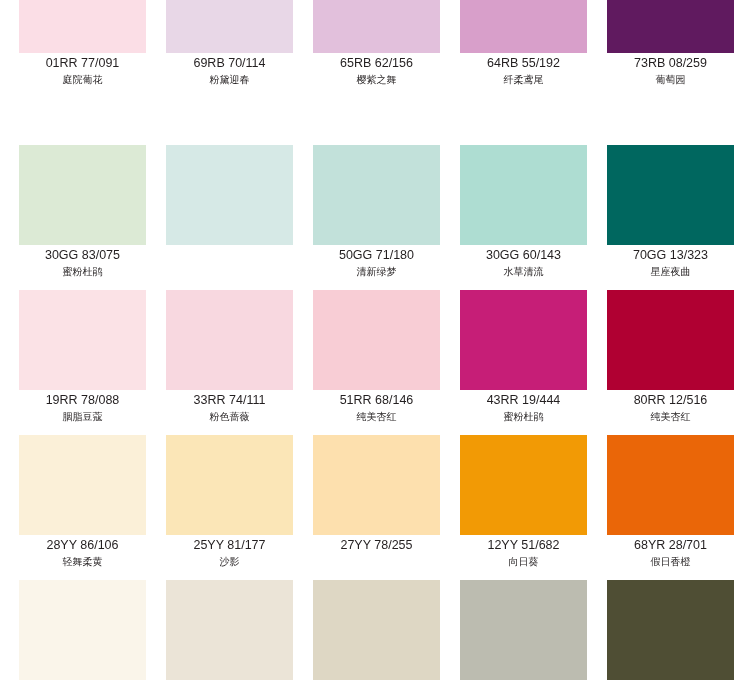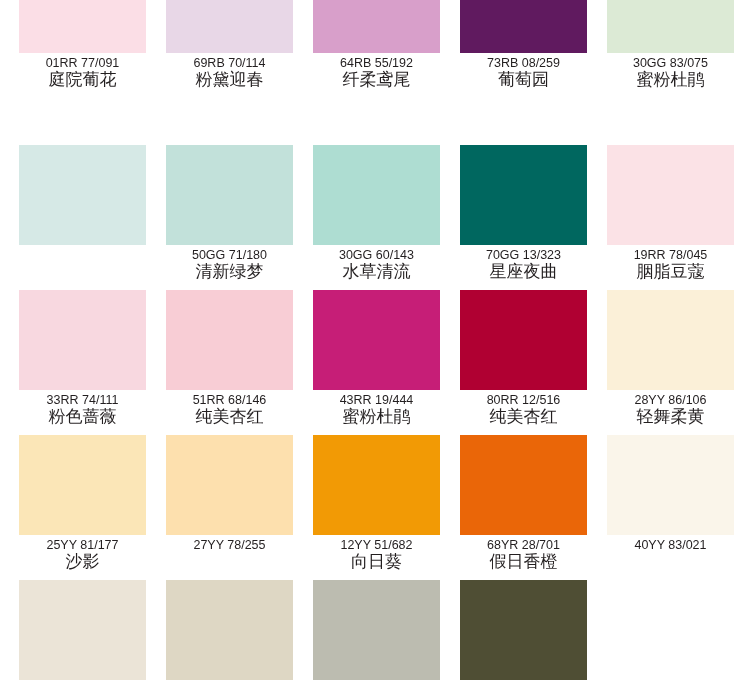--- a/index.html
+++ b/index.html
@@ -48,21 +48,21 @@
   .swatch-code {
     display: block;
     font-size: 12.5px;
     line-height: 16px;
     color: #231f20;
     letter-spacing: 0px;
     white-space: nowrap;
   }
   .swatch-name {
     display: block;
-    font-size: 17px;
+    font-size: 10px;
     line-height: 17px;
     color: #231f20;
     white-space: nowrap;
   }
   
   .swatch-grid .swatch-cell:nth-child(-n+5) .swatch-chip {
     height: 53px;
   }
 </style>
 </head>
@@ -78,20 +78,27 @@
         </div>
       </div>
       <div class="swatch-cell">
         <div class="swatch-chip" style="background: rgb(232, 215, 231);"></div>
         <div class="swatch-labels">
           <span class="swatch-code">69RB 70/114</span>
           <span class="swatch-name">粉黛迎春</span>
         </div>
       </div>
       <div class="swatch-cell">
+        <div class="swatch-chip" style="background: rgb(226, 192, 220);"></div>
+        <div class="swatch-labels">
+          <span class="swatch-code">65RB 62/156</span>
+          <span class="swatch-name">樱紫之舞</span>
+        </div>
+      </div>
+      <div class="swatch-cell">
         <div class="swatch-chip" style="background: rgb(216, 159, 202);"></div>
         <div class="swatch-labels">
           <span class="swatch-code">64RB 55/192</span>
           <span class="swatch-name">纤柔鸢尾</span>
         </div>
       </div>
       <div class="swatch-cell">
         <div class="swatch-chip" style="background: rgb(96, 26, 95);"></div>
         <div class="swatch-labels">
           <span class="swatch-code">73RB 08/259</span>
@@ -125,21 +132,21 @@
       <div class="swatch-cell">
         <div class="swatch-chip" style="background: rgb(0, 103, 95);"></div>
         <div class="swatch-labels">
           <span class="swatch-code">70GG 13/323</span>
           <span class="swatch-name">星座夜曲</span>
         </div>
       </div>
       <div class="swatch-cell">
         <div class="swatch-chip" style="background: rgb(251, 226, 230);"></div>
         <div class="swatch-labels">
-          <span class="swatch-code">19RR 78/045</span>
+          <span class="swatch-code">19RR 78/088</span>
           <span class="swatch-name">胭脂豆蔻</span>
         </div>
       </div>
       <div class="swatch-cell">
         <div class="swatch-chip" style="background: rgb(248, 216, 224);"></div>
         <div class="swatch-labels">
           <span class="swatch-code">33RR 74/111</span>
           <span class="swatch-name">粉色蔷薇</span>
         </div>
       </div>

